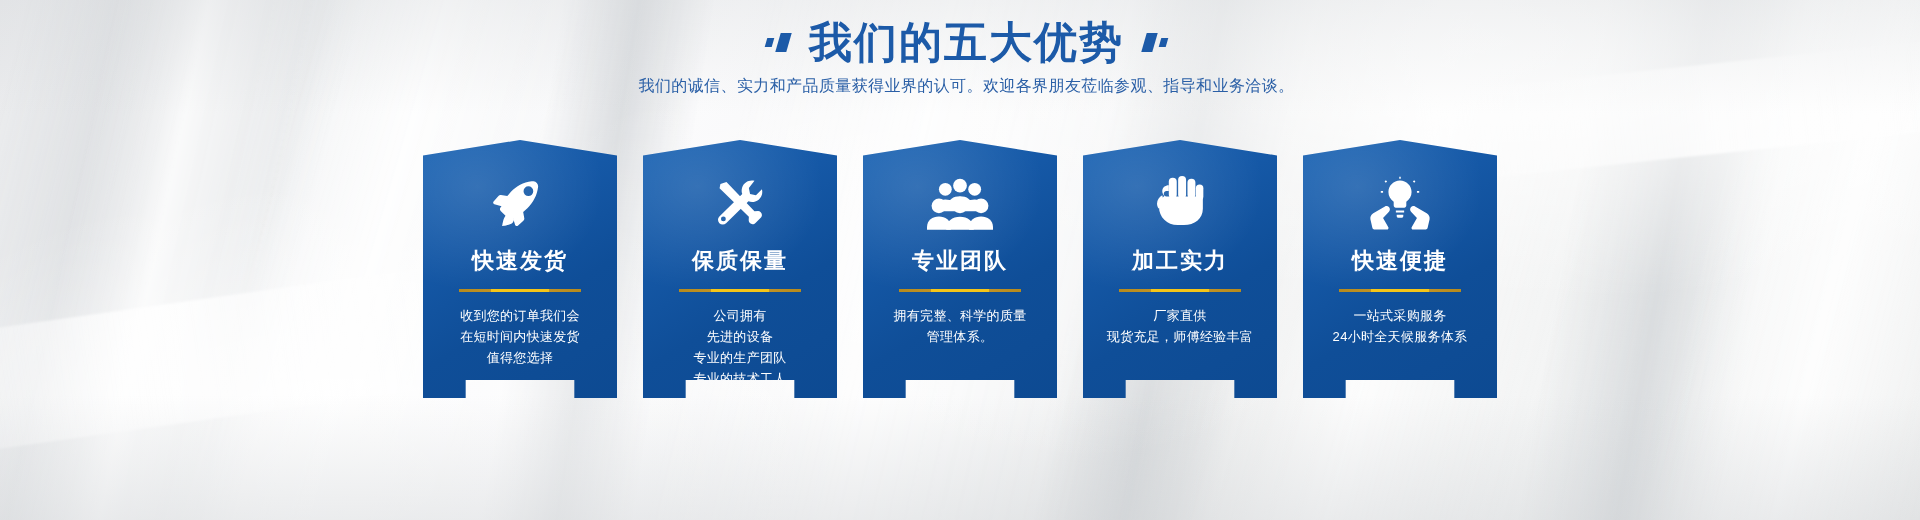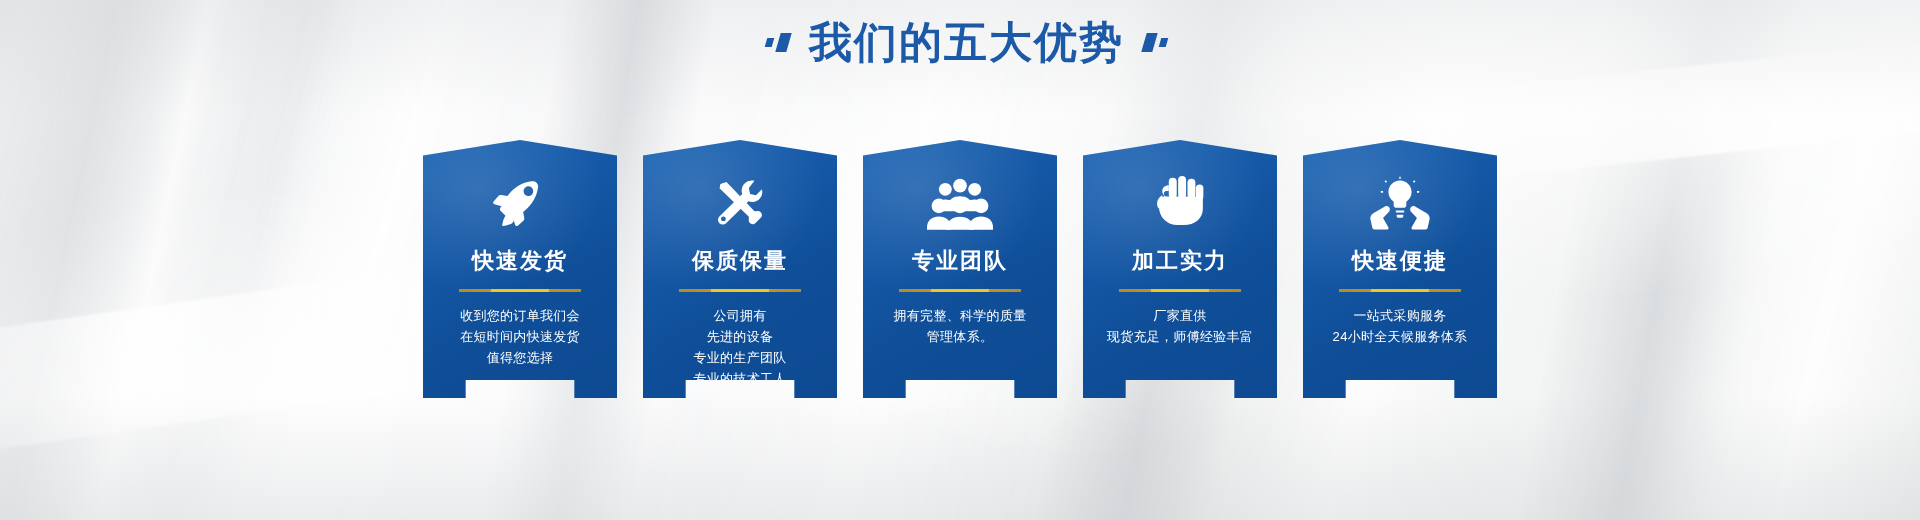--- a/index.html
+++ b/index.html
@@ -120,20 +120,21 @@
     <span class="deco left">
       <i class="s1"></i>
         <i class="s2"></i>
     </span>
     <h1 class="title">我们的五大优势</h1>
     <span class="deco right">
       <i class="s1"></i>
         <i class="s2"></i>
     </span>
   </div>
+  <p class="subtitle">我们的诚信、实力和产品质量获得业界的认可。欢迎各界朋友莅临参观、指导和业务洽谈。</p>
 </div>
 
 <div class="cards">
 
   <div class="card">
     <div class="gloss"></div>
     <div class="icon">
       <svg width="60" height="56" viewBox="0 0 64 60" fill="#ffffff">
         <path d="M44.5 5.5c-9 1-16.5 5-22.2 11.5l-3.9 4.5-6.8-1.2c-1-.2-2 .2-2.7 1l-5.2 5.9c-.9 1-.4 2.6.9 3l7.6 2.3-1.1 1.3c-.9 1-.8 2.6.2 3.6l8.2 8.2c1 1 2.6 1.1 3.6.2l1.3-1.1 2.3 7.6c.4 1.3 2 1.8 3 .9l5.9-5.2c.8-.7 1.2-1.7 1-2.7l-1.2-6.8 4.5-3.9C46.4 28 50.4 20.5 51.4 11.5c.3-3-1.9-5.6-4.9-6zM41 21.5a5.2 5.2 0 1 1 0-10.4 5.2 5.2 0 0 1 0 10.4z"></path>
         <path d="M16.5 42.5c-2.6 2.6-3.6 11.2-3.6 11.2s8.6-1 11.2-3.6a5.4 5.4 0 0 0-7.6-7.6z"></path>

